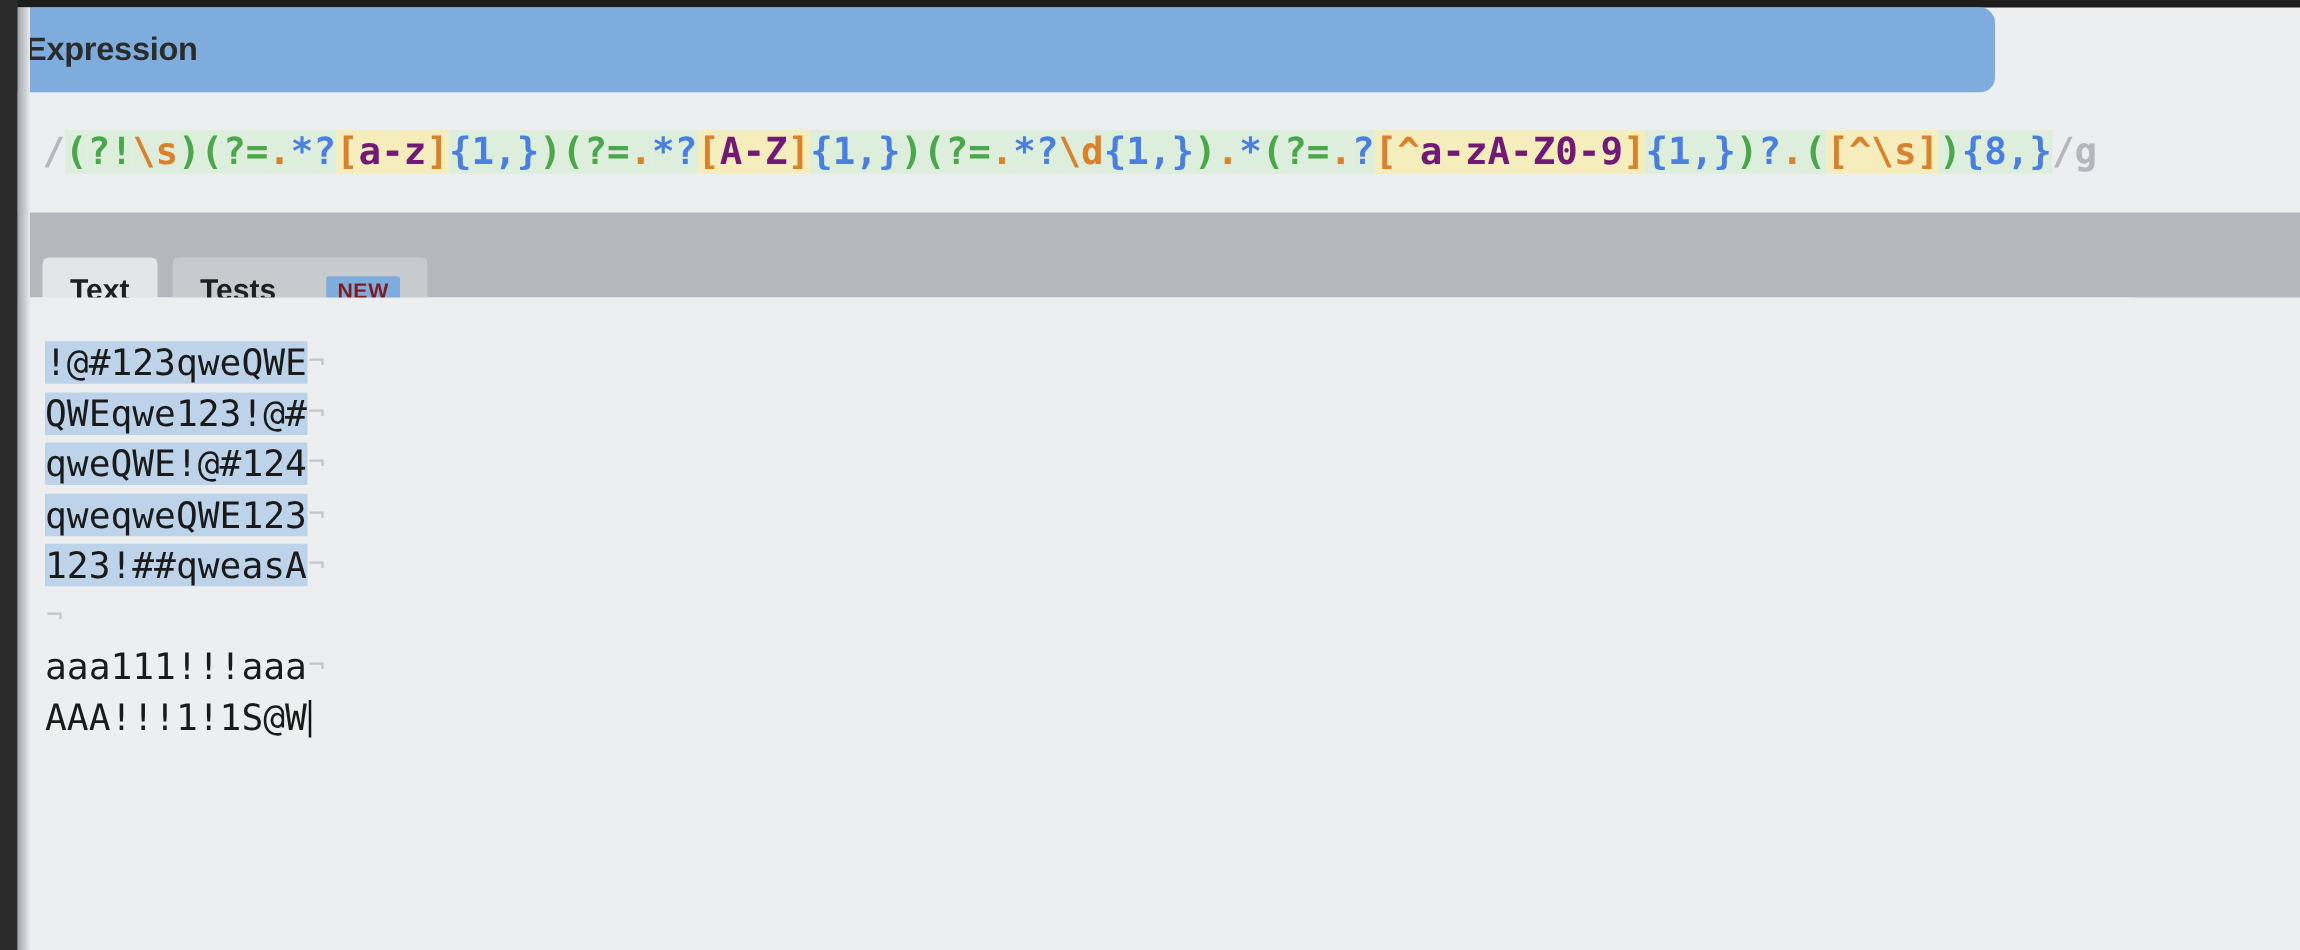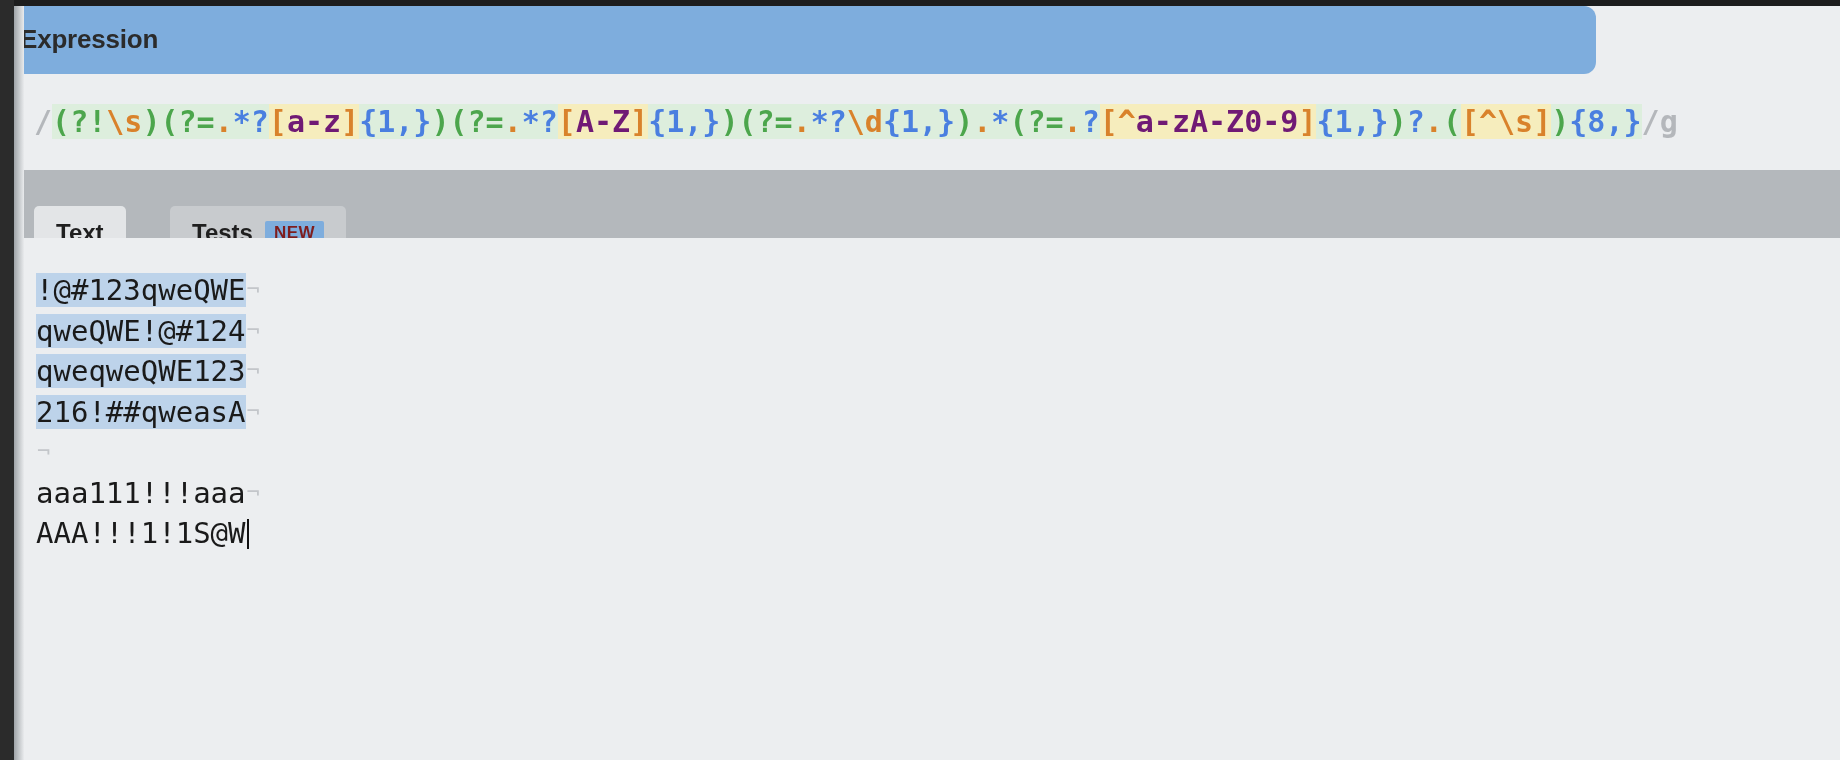--- a/index.html
+++ b/index.html
@@ -127,22 +127,23 @@
     padding: 0 22px;
     cursor: pointer;
     user-select: none;
     margin-top: 22px;
   }
   .tab-text {
     left: 20px;
     background: #e3e5e7;
   }
   .tab-tests {
-    left: 156px;
+    left: 124px;
     background: #c8cbce;
+    gap: 28px;
   }
   .badge-new {
     margin-left: 12px;
     background: #7eaddd;
     color: #7f1d1d;
     font-size: 17px;
     font-weight: bold;
     padding: 3px 9px 4px 9px;
     border-radius: 2px;
     letter-spacing: 0.5px;
@@ -211,22 +212,23 @@
     </div>
     <div class="tab tab-tests">
       <span>Tests</span>
       <span class="badge-new">NEW</span>
     </div>
   </div>
 
   <div class="text-area">
     <div class="text-lines" id="text-lines">
         <div class="tline"><span class="hl">!@#123qweQWE</span><span class="brk">¬</span></div>
+        <div class="tline"><span class="hl">QWEqwe123!@#</span><span class="brk">¬</span></div>
         <div class="tline"><span class="hl">qweQWE!@#124</span><span class="brk">¬</span></div>
         <div class="tline"><span class="hl">qweqweQWE123</span><span class="brk">¬</span></div>
-        <div class="tline"><span class="hl">216!##qweasA</span><span class="brk">¬</span></div>
+        <div class="tline"><span class="hl">123!##qweasA</span><span class="brk">¬</span></div>
         <div class="tline"><span class="brk">¬</span></div>
         <div class="tline"><span>aaa111!!!aaa</span><span class="brk">¬</span></div>
         <div class="tline"><span>AAA!!!1!1S@W</span><span class="caret"></span></div>
       </div>
   </div>
 
 </div>
 
 </body></html>

